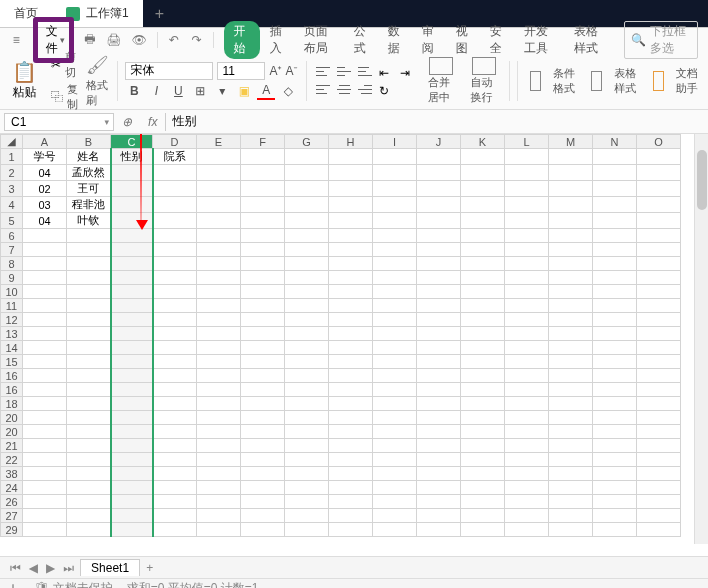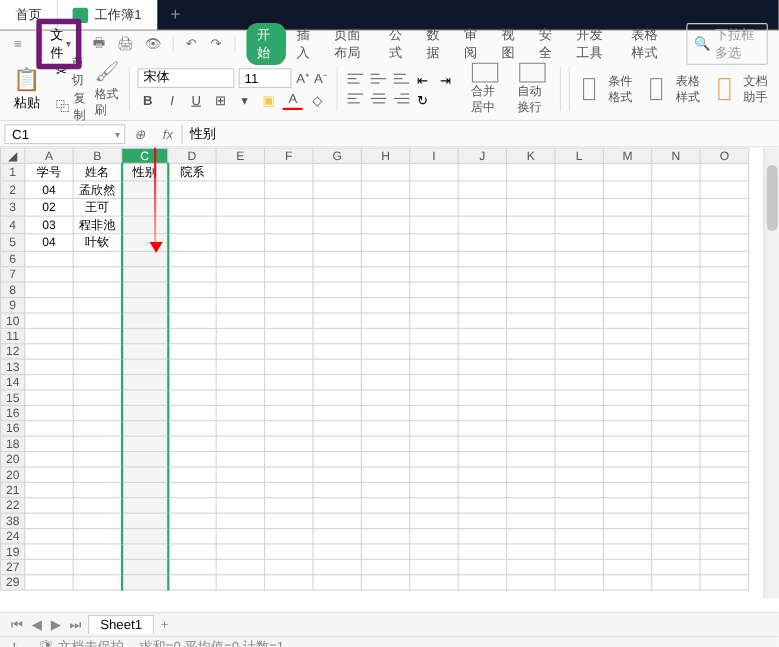--- a/index.html
+++ b/index.html
@@ -664,21 +664,21 @@
           <td class=""></td>
           <td class=""></td>
           <td class=""></td>
           <td class=""></td>
           <td class=""></td>
           <td class=""></td>
           <td class=""></td>
           <td class=""></td>
         </tr>
         <tr>
-          <th class="rowh">19</th>
+          <th class="rowh">26</th>
           <td class=""></td>
           <td class=""></td>
           <td class="col-C sel-outline-left sel-outline-right"></td>
           <td class=""></td>
           <td class=""></td>
           <td class=""></td>
           <td class=""></td>
           <td class=""></td>
           <td class=""></td>
           <td class=""></td>

